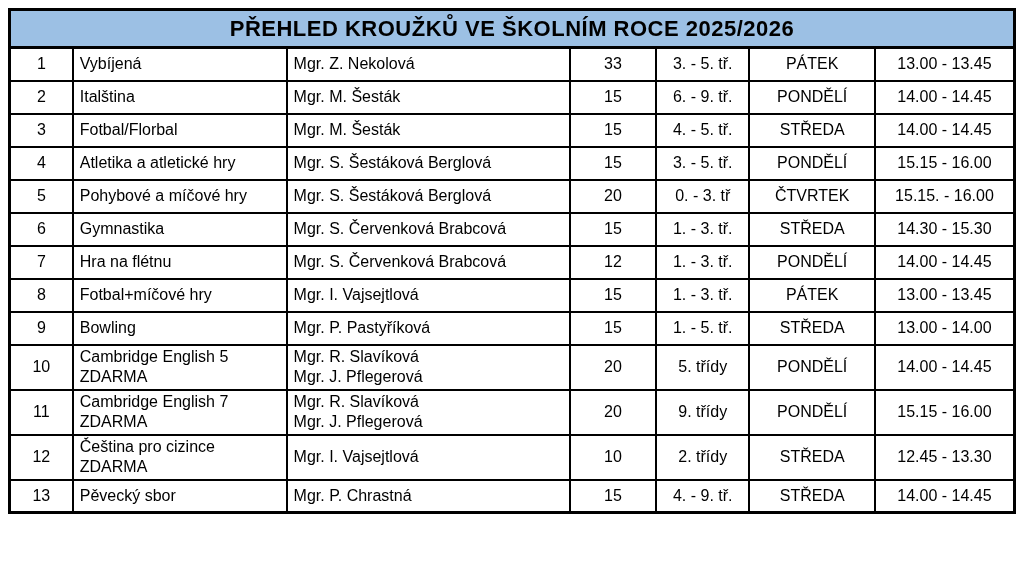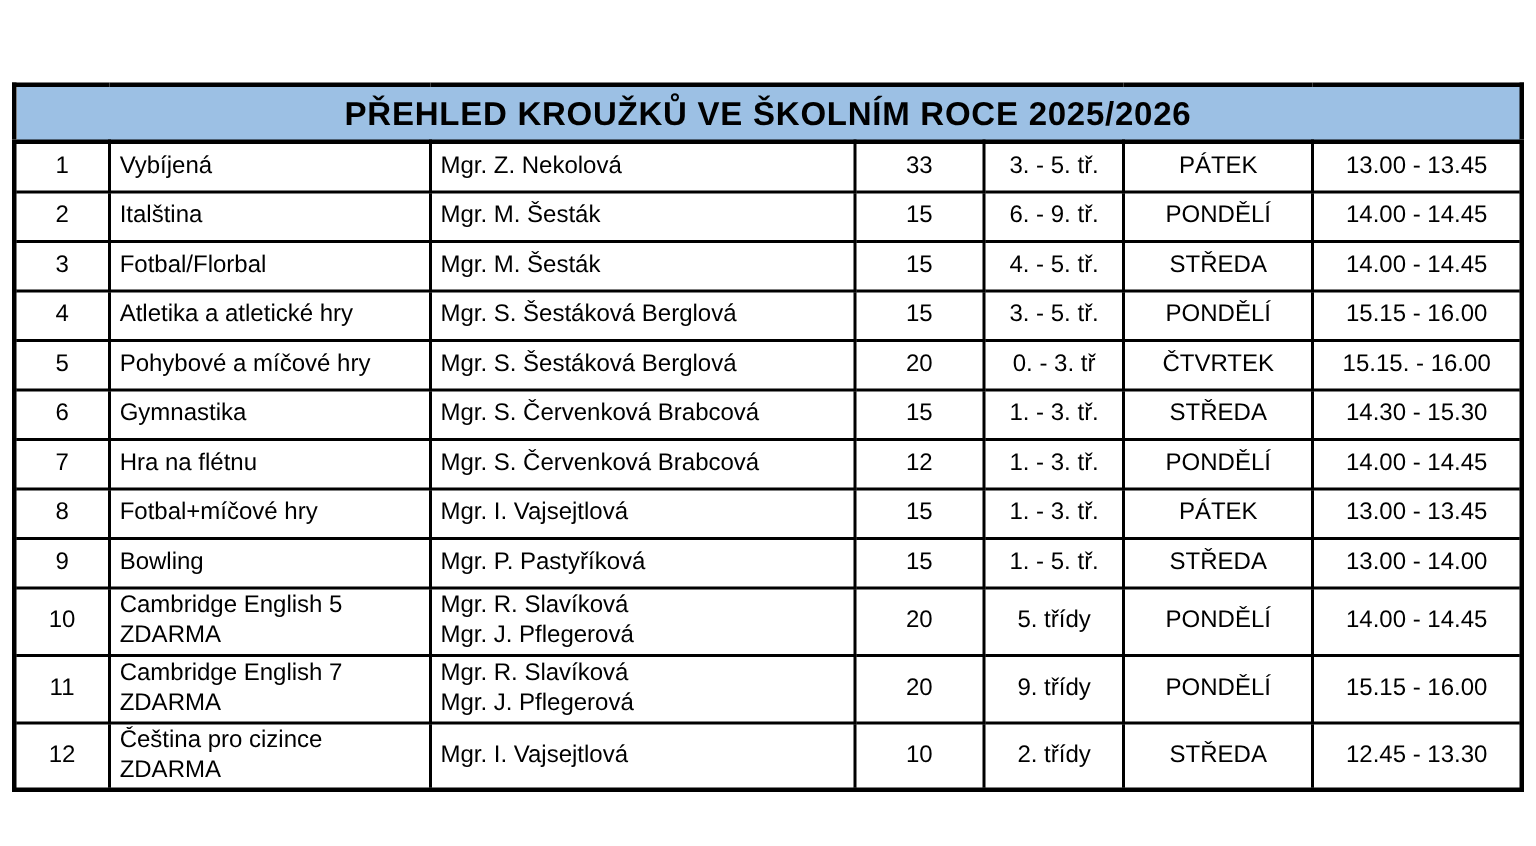--- a/index.html
+++ b/index.html
@@ -8,21 +8,21 @@
     --border-color:#000000;
     --body-bg:#FFFFFF;
   }
   *{box-sizing:border-box;}
   html,body{margin:0;padding:0;background:var(--body-bg);}
   body{
     font-family:"Liberation Sans","DejaVu Sans",sans-serif;
     color:#000;
     width:1024px;height:564px;overflow:hidden;
   }
-  .page{padding:8px;margin-top:47px;}
+  .page{padding:8px;}
   table.clubs{
     width:1008px;
     border-collapse:collapse;
     table-layout:fixed;
     border:3px solid var(--border-color);
   }
   col.c-cislo{width:6.3%;}
   col.c-nazev{width:21.3%;}
   col.c-vedouci{width:28.2%;}
   col.c-pocet{width:8.6%;}
@@ -351,15 +351,38 @@
           <td class="c-center">
             <div>2. třídy</div>
           </td>
           <td class="c-center">
             <div>STŘEDA</div>
           </td>
           <td class="c-center">
             <div>12.45 - 13.30</div>
           </td>
         </tr>
+        <tr>
+          <td class="c-center">
+            <div>13</div>
+          </td>
+          <td class="c-left">
+            <div>Pěvecký sbor</div>
+          </td>
+          <td class="c-left">
+            <div>Mgr. P. Chrastná</div>
+          </td>
+          <td class="c-center">
+            <div>15</div>
+          </td>
+          <td class="c-center">
+            <div>4. - 9. tř.</div>
+          </td>
+          <td class="c-center">
+            <div>STŘEDA</div>
+          </td>
+          <td class="c-center">
+            <div>14.00 - 14.45</div>
+          </td>
+        </tr>
       </tbody>
   </table>
 </div>
 
 </body></html>

